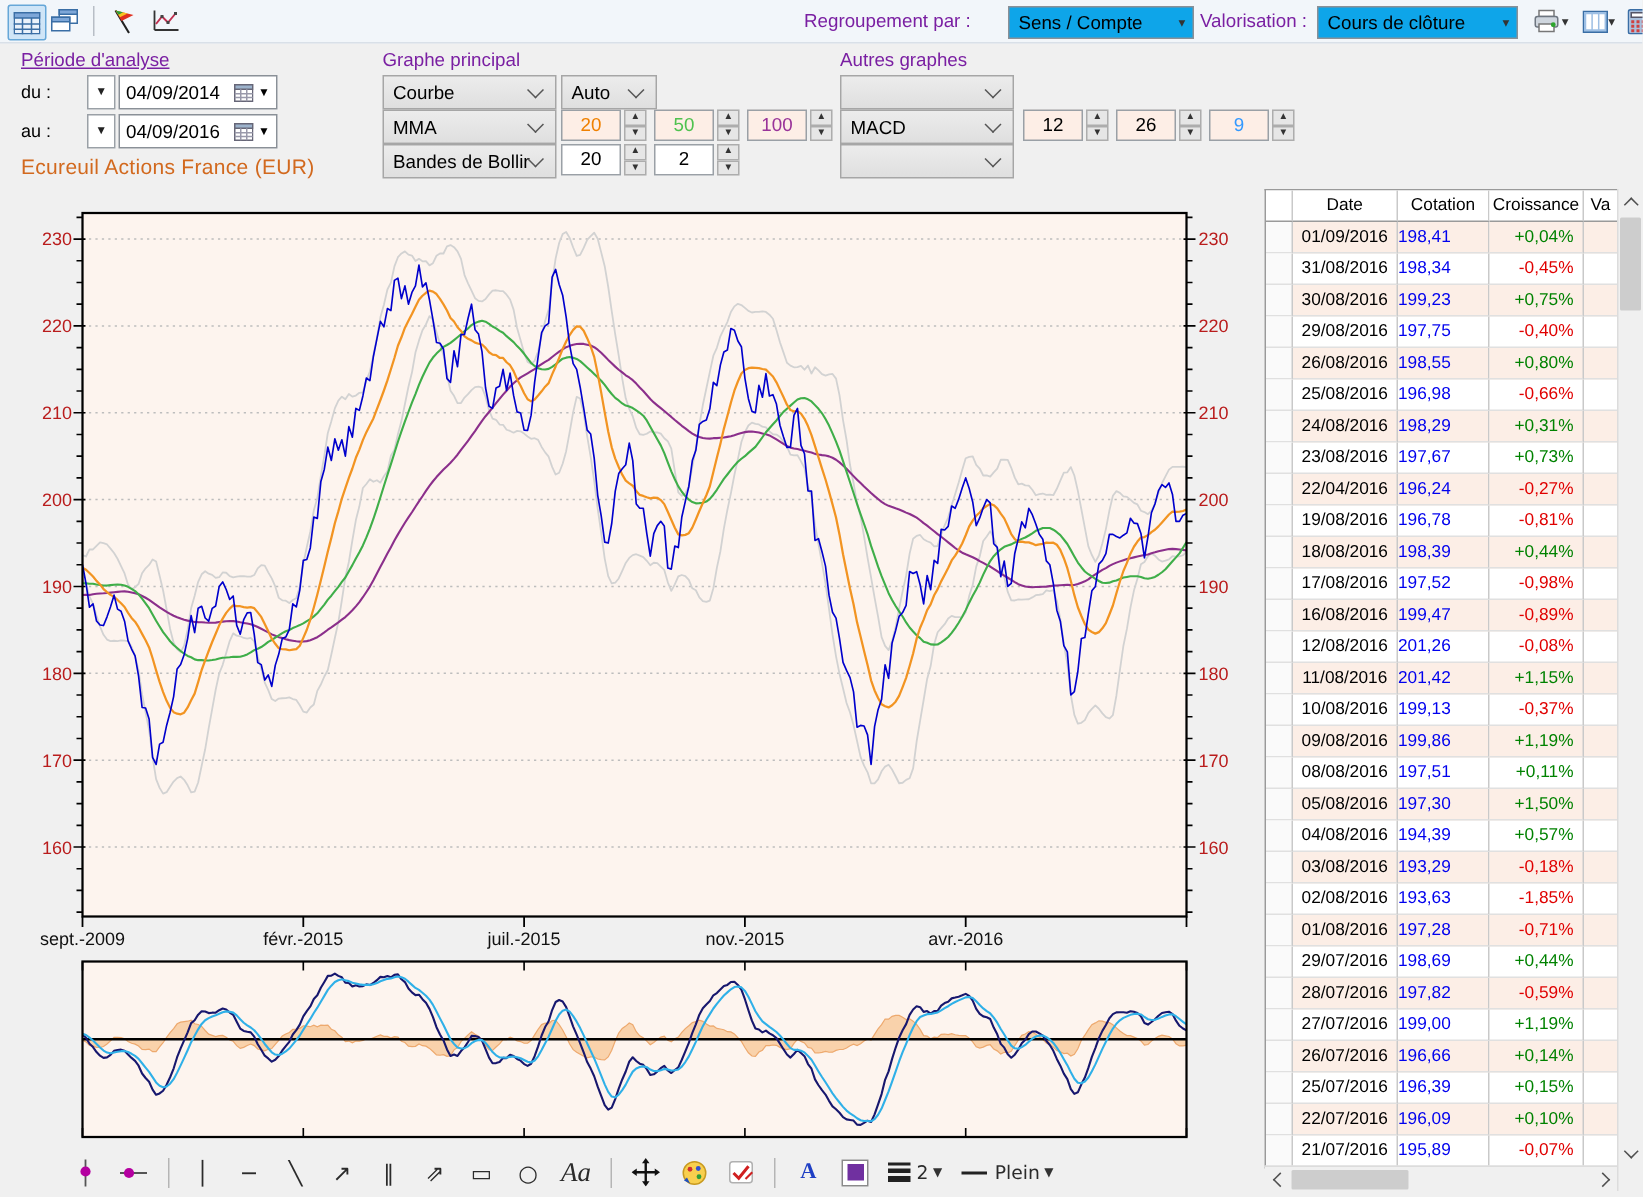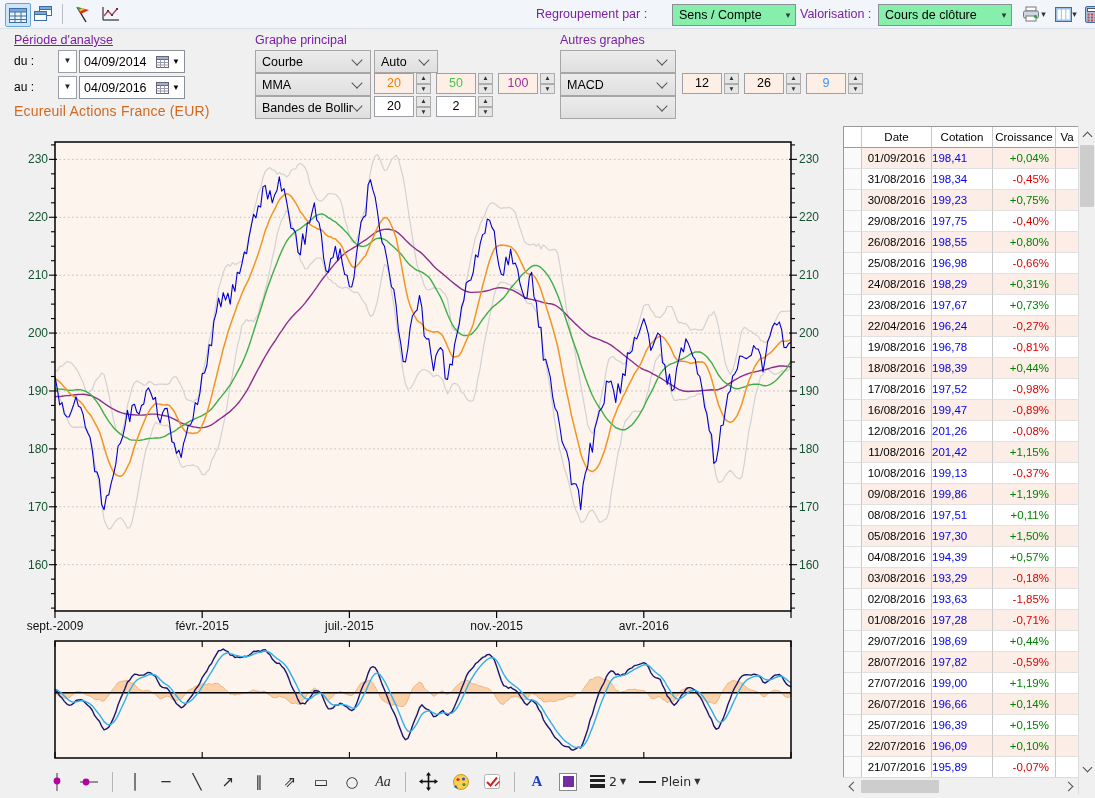--- a/index.html
+++ b/index.html
@@ -6,42 +6,42 @@
   body{width:1095px;height:798px;position:relative;background:#f0f0f0;
        font-family:"Liberation Sans","DejaVu Sans",sans-serif;font-size:12px;color:#000;
        overflow:hidden;-webkit-font-smoothing:antialiased;}
   .abs{position:absolute;}
   
   .top-toolbar{left:0;top:0;width:1095px;height:28px;background:#f2f6fa;border-bottom:1px solid #d9e0e8;}
   .tbtn{position:absolute;top:3px;width:24px;height:22px;display:flex;align-items:center;justify-content:center;border-radius:2px;}
   .tbtn.sel{background:#cfe5f7;border:1px solid #66a7d8;}
   .vsep{position:absolute;top:4px;width:1px;height:20px;background:#b8bec6;}
   .tlabel{position:absolute;top:0;height:28px;line-height:28px;color:#7a1fa2;font-size:12.5px;}
-  .combo{position:absolute;top:4px;height:20px;background:#86efac;border:1px solid #8a9097;display:flex;align-items:center;}
+  .combo{position:absolute;top:4px;height:20px;background:#0ea5e9;border:1px solid #8a9097;display:flex;align-items:center;}
   .combo .cval{flex:1;padding:0 6px;font-size:12.5px;white-space:nowrap;}
   .combo .carr{width:14px;text-align:center;font-size:9px;color:#333;}
   .dd-arrow{font-size:9px;color:#333;}
   
   .plabel{position:absolute;color:#7a1fa2;font-size:12.5px;}
   .plabel.u{text-decoration:underline;}
   .flatcombo{position:absolute;height:21px;background:linear-gradient(#ececec,#dfdfdf);border:1px solid #a6a6a6;display:flex;align-items:center;}
   .flatcombo .cval{flex:1;padding:0 6px;font-size:12.5px;white-space:nowrap;overflow:hidden;}
   .chev{width:7px;height:7px;border-left:1.2px solid #555;border-bottom:1.2px solid #555;transform:rotate(-45deg);margin:-3px 9px 0 0;}
   .spinner{position:absolute;height:21px;display:flex;}
   .spinner .num{width:38px;height:19px;border:1px solid #9aa0a6;background:#fff;text-align:center;line-height:19px;font-size:12.5px;}
   .spinner.pink .num{background:#fdeee6;}
   .spinner .btns{width:15px;height:21px;margin-left:2px;display:flex;flex-direction:column;}
   .spinner .btns span{flex:1;border:1px solid #adadad;background:#e6e6e6;font-size:6.5px;line-height:8px;text-align:center;color:#333;}
   .minidd{position:absolute;width:17px;height:21px;border:1px solid #9aa0a6;background:#fff;text-align:center;line-height:19px;font-size:8px;color:#222;}
   .datefield{position:absolute;width:104px;height:21px;border:1px solid #8a9097;background:#fff;display:flex;align-items:center;}
   .datefield .dval{flex:1;padding-left:4px;font-size:12.5px;}
   .datefield .cal{width:13px;height:13px;margin-right:3px;}
   .fund-title{position:absolute;color:#d2691e;font-weight:normal;font-size:14px;letter-spacing:.2px;}
   
-  .axis-label{position:absolute;font-size:12px;color:#14532d;}
+  .axis-label{position:absolute;font-size:12px;color:#b91c1c;}
   .axis-label.r{text-align:left;}
   .axis-label.l{text-align:right;}
   .xlab{position:absolute;width:90px;text-align:center;font-size:12px;color:#111;}
   
   .quote-table{left:843px;top:126px;width:235px;background:#fff;border:1px solid #9a9a9a;border-right:1px solid #c0c0c0;}
   .trow{display:grid;grid-template-columns:18px 70px 61px 63px 1fr;height:21px;line-height:21px;font-size:11.5px;}
   .trow>div{border-right:1px solid #c9c9c9;border-bottom:1px solid #e0e0e0;overflow:hidden;white-space:nowrap;}
   .trow.head>div{background:#fff;text-align:center;border-bottom:1px solid #9a9a9a;color:#000;}
   .trow .sel-cell{background:#fafafa;}
   .trow.pink>div{background:#fceee6;}
@@ -53,21 +53,21 @@
   .gro-neg{color:#e00000;}
   
   .vscroll{left:1078px;top:126px;width:17px;height:668px;background:#f0f0f0;border-left:1px solid #dcdcdc;}
   .hscroll{left:843px;top:777px;width:235px;height:17px;background:#f0f0f0;border-top:1px solid #dcdcdc;}
   .sb-btn{position:absolute;width:17px;height:17px;display:flex;align-items:center;justify-content:center;}
   .sb-chev{width:6px;height:6px;border-left:1.2px solid #505050;border-bottom:1.2px solid #505050;}
   .sb-thumb{position:absolute;background:#cdcdcd;border-radius:1px;}
   
   .draw-toolbar{left:0;top:765px;width:840px;height:33px;display:flex;align-items:center;gap:13px;padding-left:48px;box-sizing:border-box;}
   .dtool{min-width:18px;height:22px;display:flex;align-items:center;justify-content:center;font-size:15px;color:#2b2b2b;font-family:"DejaVu Sans",sans-serif;}
-  .dtool.textglyph{font-size:14px;font-style:italic;font-family:"Liberation Serif",serif;}
+  .dtool.textglyph{font-size:18px;font-style:italic;font-family:"Liberation Serif",serif;}
   .dsep{width:1px;height:20px;background:#b5b5b5;}
   .thick-bars{display:flex;flex-direction:column;gap:2px;margin-right:4px;}
   .thick-bars i{display:block;width:15px;background:#222;}
   .plein-line{width:17px;height:2px;background:#222;margin-right:5px;}
   .small-num{font-size:12.5px;margin-right:3px;}
   .swatch{width:16px;height:16px;border:1px solid #8a8a8a;background:#fff;display:flex;align-items:center;justify-content:center;}
   .swatch i{display:block;width:11px;height:11px;background:#7030a0;}
   .fontA{font-weight:bold;font-size:15px;color:#1f3fc4;font-family:"Liberation Serif",serif;}
 </style>
 </head>

